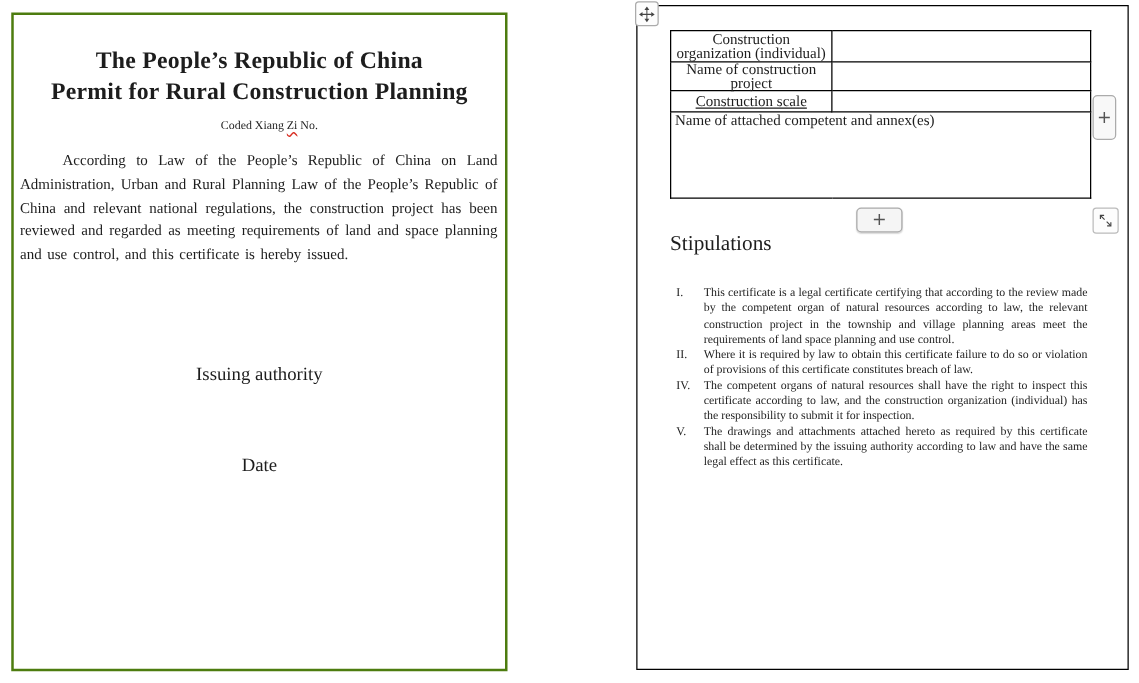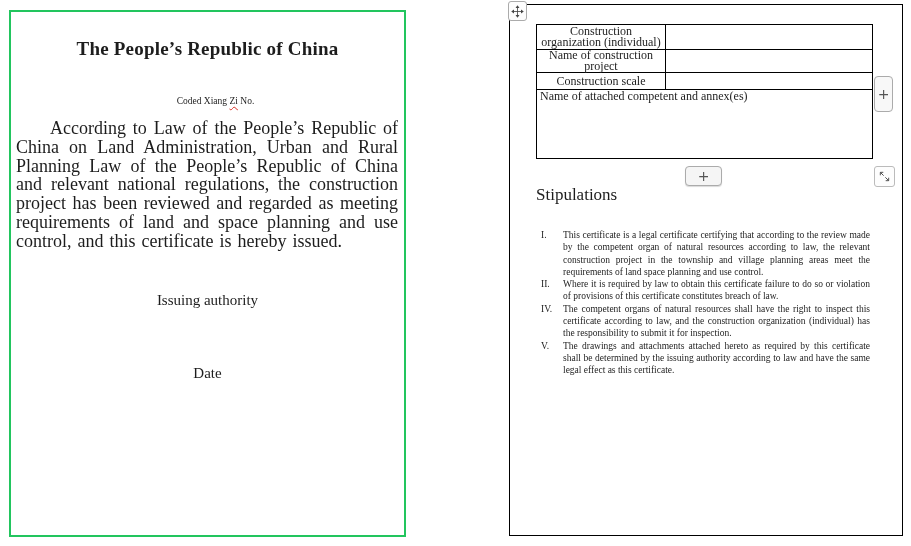--- a/index.html
+++ b/index.html
@@ -12,21 +12,21 @@
     font-family: "Liberation Serif", "DejaVu Serif", serif;
     color: #1d1d1d;
     overflow: hidden;
   }
 
   
   .page-left {
     position: absolute;
     left: 9px; top: 10px;
     width: 397px; height: 527px;
-    border: 2px solid #22c55e;
+    border: 2px solid #4d7c0f;
     background: #fff;
   }
   .doc-title {
     position: absolute; top: 24px; left: 0;
     width: 100%;
     text-align: center;
     font-weight: bold;
     font-size: 19px;
     line-height: 25px;
     letter-spacing: 0.2px;
@@ -41,21 +41,21 @@
   .misspelled {
     text-decoration-line: underline;
     text-decoration-style: wavy;
     text-decoration-color: #d93025;
     text-decoration-thickness: 1px;
     text-underline-offset: 2px;
   }
   .body-para {
     position: absolute; top: 107px; left: 5px;
     width: 382px;
-    font-size: 18px;
+    font-size: 12px;
     line-height: 18.8px;
     text-align: justify;
     text-indent: 34px;
     word-spacing: 1.5px;
   }
   .sign-line {
     position: absolute; left: 0;
     width: 100%;
     text-align: center;
     font-size: 15px;
@@ -84,21 +84,21 @@
     border: 1px solid #000;
     padding: 0 2px;
     text-align: center;
     vertical-align: middle;
   }
   .c-label { width: 129px; }
   .c-value { width: 207px; }
   .r1 { height: 25px; }
   .r2 { height: 16px; }
   .r3 { height: 17px; }
-  .r4 { height: 17px; }
+  .r4 { height: 17px; text-decoration: underline; }
   .r5 { height: 69px; }
   .form-table td.annex-cell {
     text-align: left;
     vertical-align: top;
     padding: 1px 3px;
   }
 
   .ctl {
     position: absolute;
     display: flex;
@@ -133,20 +133,21 @@
   .stip-text { flex: 1; text-align: justify; }
 </style>
 </head>
 <body>
 
 <div class="canvas">
 
   <div class="page-left">
     <div class="doc-title">
       <div>The People’s Republic of China</div>
+      <div>Permit for Rural Construction Planning</div>
     </div>
 
     <div class="code-line"><span>Coded Xiang </span><span class="misspelled">Zi</span><span> No.</span></div>
 
     <div class="body-para">According to Law of the People’s Republic of China on Land Administration, Urban and Rural Planning Law of the People’s Republic of China and relevant national regulations, the construction project has been reviewed and regarded as meeting requirements of land and space planning and use control, and this certificate is hereby issued.</div>
 
     <div class="sign-line issuing">Issuing authority</div>
     <div class="sign-line date-line">Date</div>
   </div>
 

